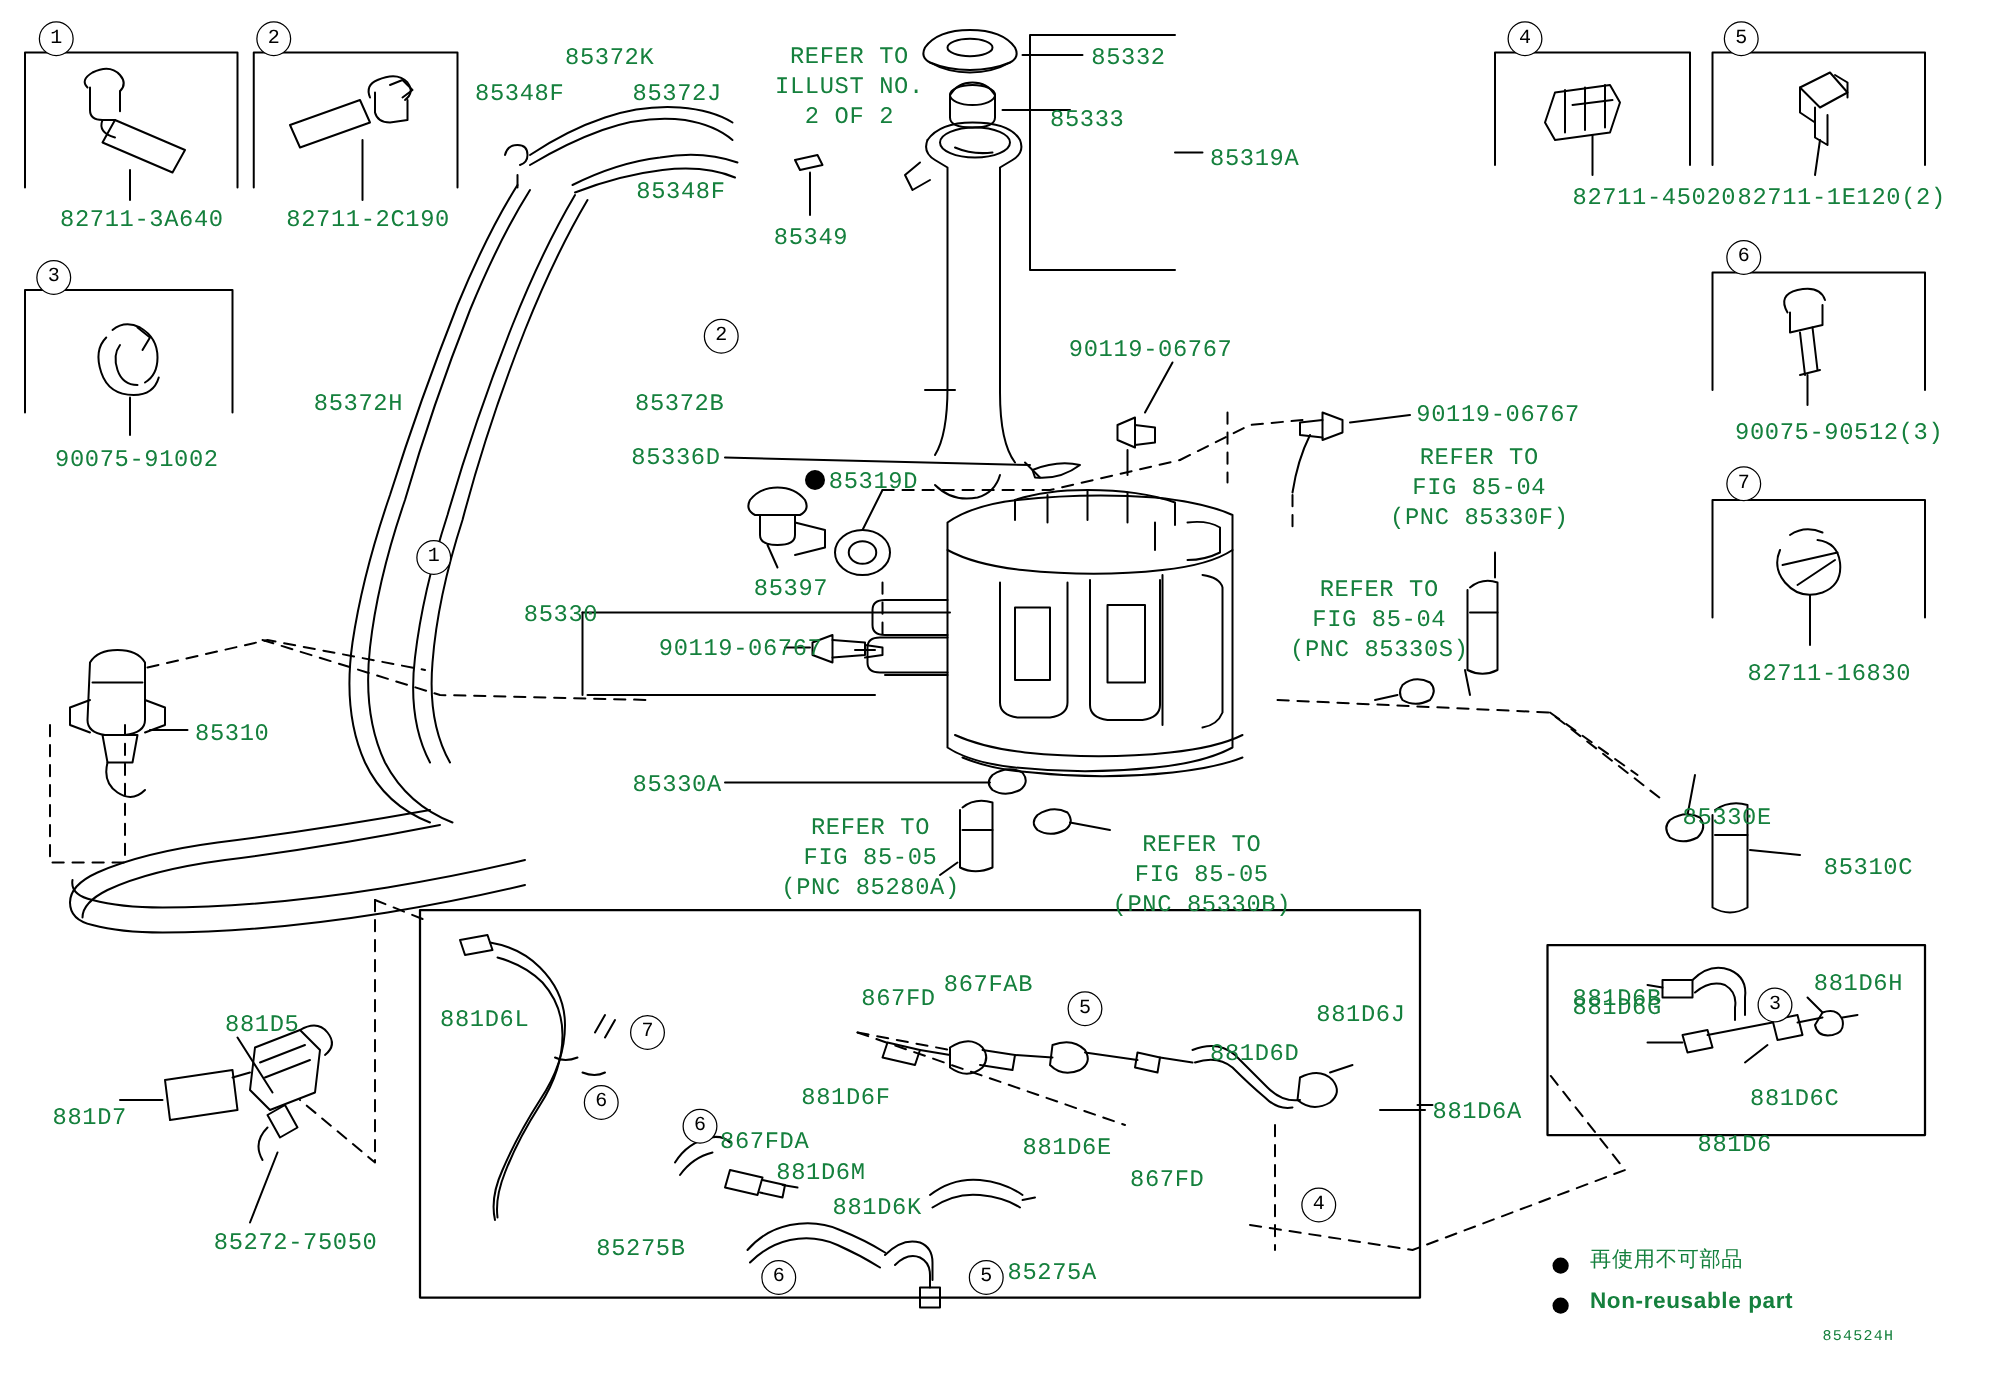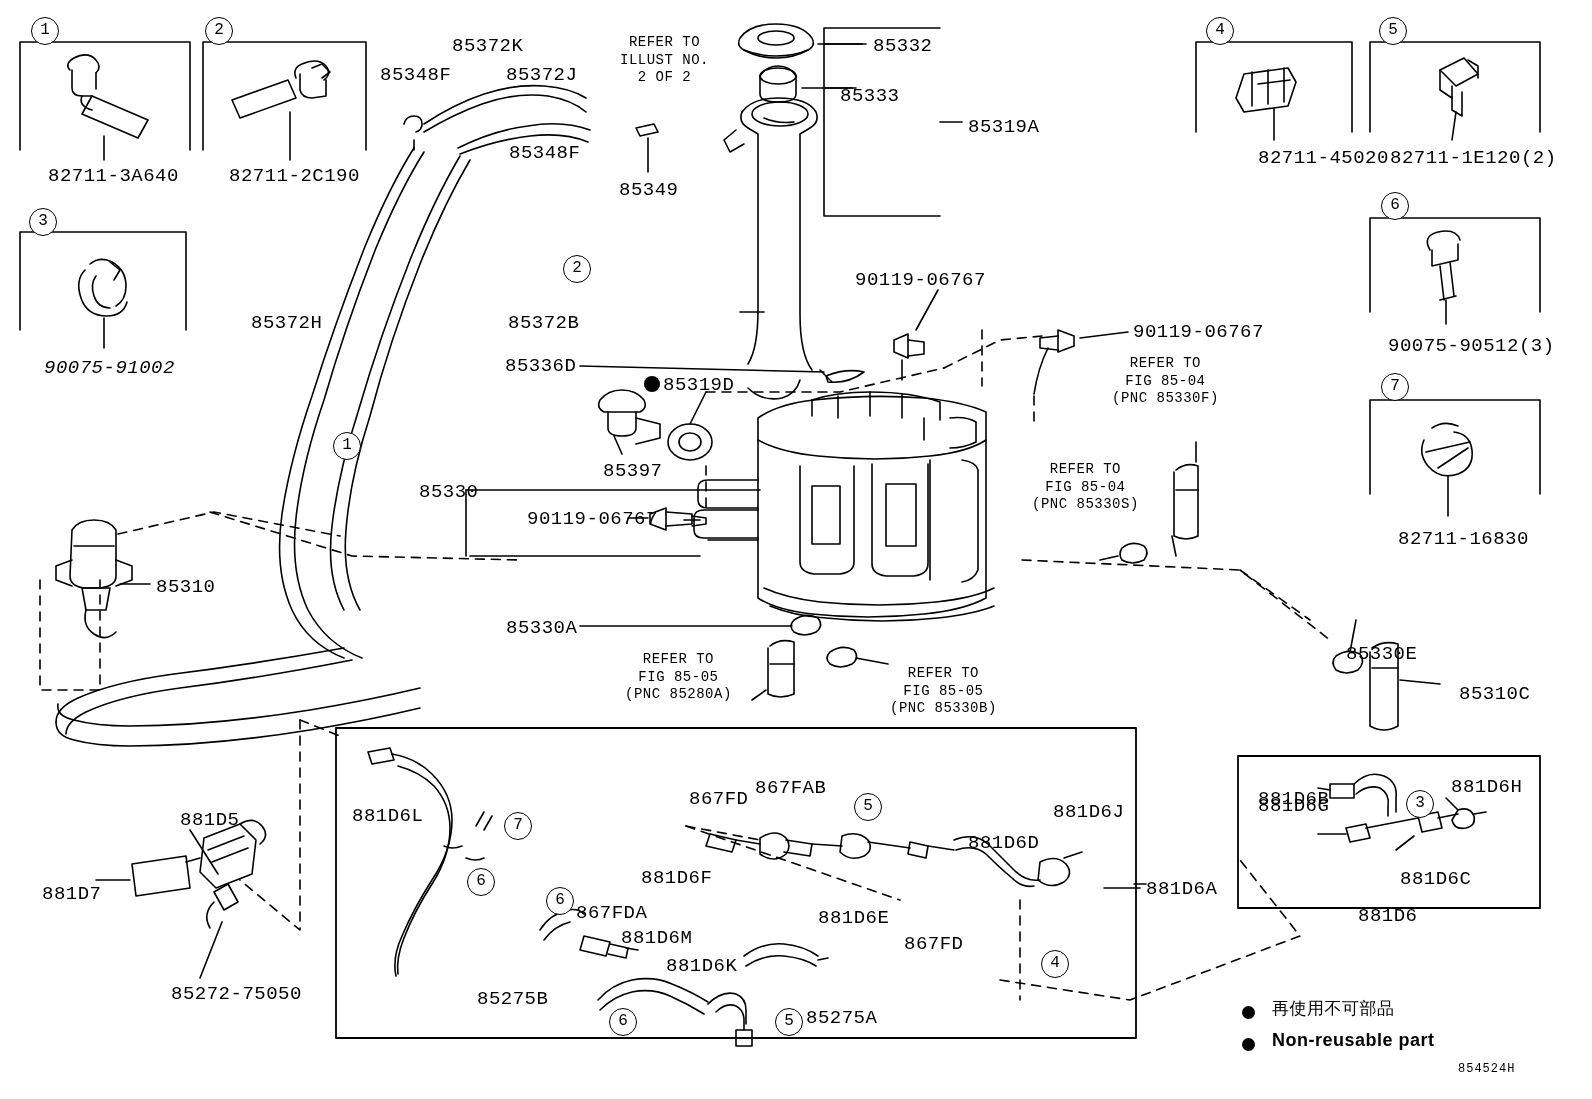--- a/index.html
+++ b/index.html
@@ -18,27 +18,27 @@
   #svg-layer {
     position: absolute;
     left: 0; top: 0;
     width: 1592px;
     height: 1099px;
   }
   .lbl {
     position: absolute;
     font-family: "Liberation Mono", monospace;
     font-size: 19px;
-    color: #000000;
+    color: #15803d;
     white-space: nowrap;
     letter-spacing: 0.5px;
     line-height: 1.15;
   }
   .lbl.ref {
-    font-size: 14px;
+    font-size: 19px;
     line-height: 1.25;
     text-align: center;
   }
   .lbl.jp {
     font-family: "DejaVu Sans", sans-serif;
     font-size: 17px;
   }
   .lbl.code {
     font-size: 12px;
     letter-spacing: 1px;
@@ -334,21 +334,21 @@
       <path d="M1318 834 L1346 834"></path>
       <path d="M1396 850 L1414 836"></path>
       <path d="M1446 798 L1458 810"></path>
 
       <path d="M1134 884 L1146 884"></path>
     </g>
   </svg>
 
   <div class="lbl" style="left:48px; top:166px;">82711-3A640</div>
   <div class="lbl" style="left:229px; top:166px;">82711-2C190</div>
-  <div class="lbl" style="left:44px; top:358px;font-style:italic;">90075-91002</div>
+  <div class="lbl" style="left:44px; top:358px;">90075-91002</div>
   <div class="lbl" style="left:1222px; top:148px;margin-left:36px;">82711-45020</div>
   <div class="lbl" style="left:1390px; top:148px;">82711-1E120(2)</div>
   <div class="lbl" style="left:1388px; top:336px;">90075-90512(3)</div>
   <div class="lbl" style="left:1398px; top:529px;">82711-16830</div>
   <div class="lbl" style="left:380px; top:65px;">85348F</div>
   <div class="lbl" style="left:452px; top:36px;">85372K</div>
   <div class="lbl" style="left:506px; top:65px;">85372J</div>
   <div class="lbl" style="left:509px; top:143px;">85348F</div>
   <div class="lbl" style="left:619px; top:180px;">85349</div>
   <div class="lbl" style="left:873px; top:36px;">85332</div>

